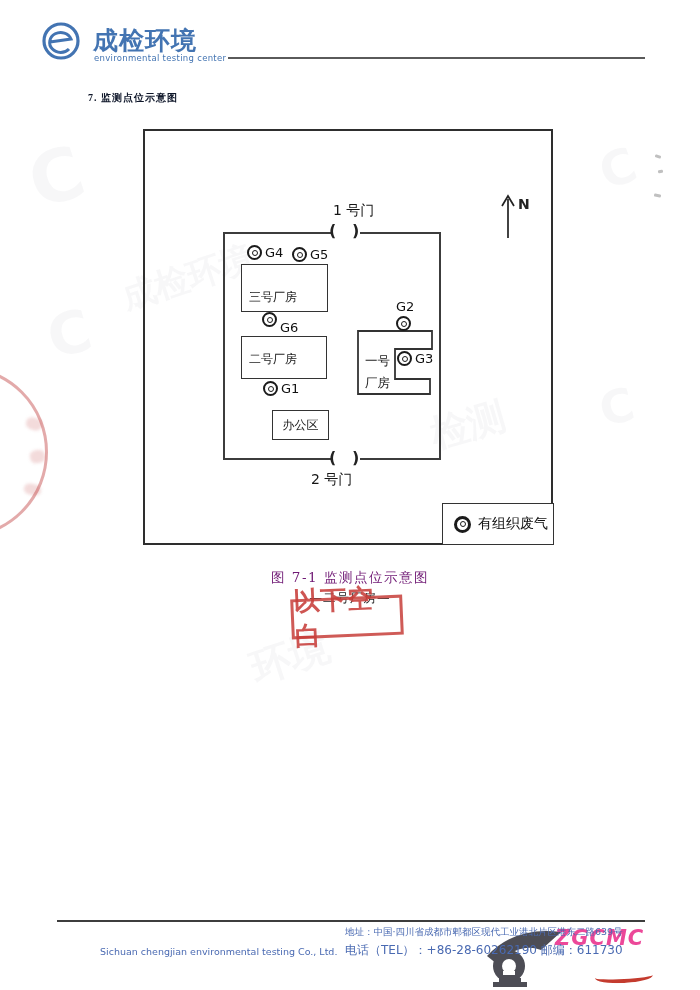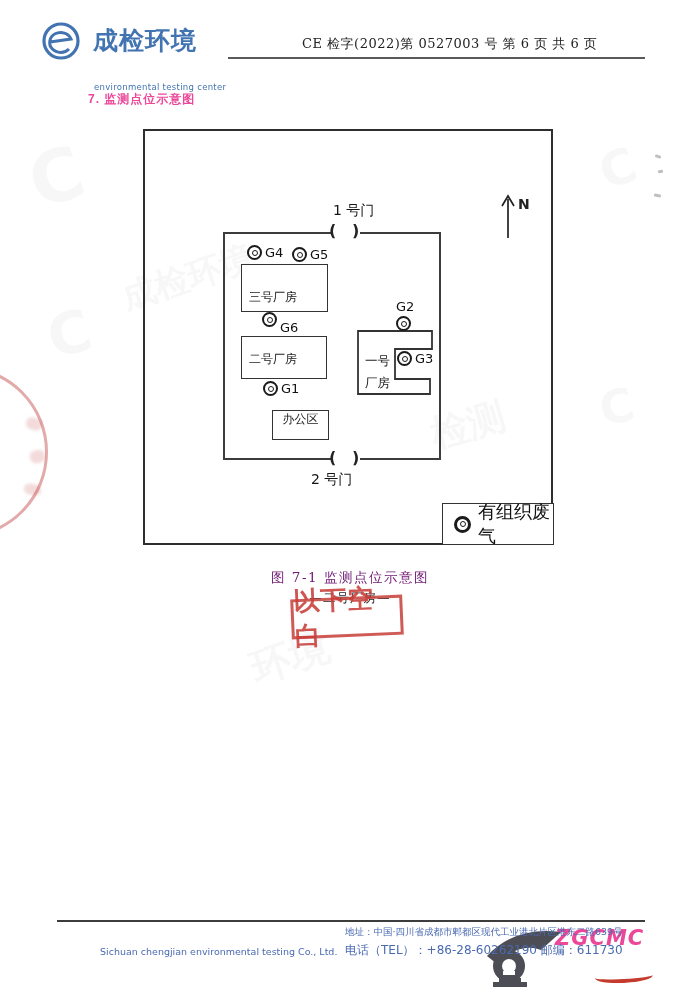--- a/index.html
+++ b/index.html
@@ -5,43 +5,43 @@
   * { margin:0; padding:0; box-sizing:border-box; }
   body { background:#e8e8e8; font-family:"DejaVu Sans", sans-serif; }
   .page { position:relative; width:700px; height:990px; margin:0 auto; background:#ffffff; overflow:hidden; }
 
   
   .wm { position:absolute; color:rgba(90,95,120,0.05); font-weight:bold; pointer-events:none; white-space:nowrap; }
 
   
   .hdr-logo-icon { position:absolute; left:40px; top:20px; }
   .hdr-title { position:absolute; left:93px; top:24px; font-size:25px; font-weight:bold; color:#4374b2; letter-spacing:1px; }
-  .hdr-sub { position:absolute; left:94px; top:53px; font-size:8.5px; color:#4374b2; letter-spacing:0.3px;margin-top:29px; }
+  .hdr-sub { position:absolute; left:94px; top:53px; font-size:8.5px; color:#4374b2; letter-spacing:0.3px; }
   .hdr-doc { position:absolute; left:302px; top:35px; font-size:13px; color:#222; font-family:"DejaVu Serif", serif; letter-spacing:0.5px; }
   .hdr-line { position:absolute; left:228px; top:57px; width:417px; height:2px; background:#5a5a5a; }
 
-  .section-title { position:absolute; left:88px; top:91px; font-size:12px; font-weight:600; color:#ec4899; font-family:Liberation Sans, sans-serif; letter-spacing:1px; }
+  .section-title { position:absolute; left:88px; top:91px; font-size:10px; font-weight:600; color:#0f172a; font-family:Liberation Serif, serif; letter-spacing:1px; }
 
   
   .diagram { position:absolute; left:143px; top:129px; width:410px; height:416px; border:2.2px solid #2e2e2e; background:transparent; }
   .inner-rect { position:absolute; left:78px; top:101px; width:218px; height:228px; border:2px solid #3c3c3c; }
   .bldg { position:absolute; border:1.8px solid #333; background:#fff; }
   .bldg-label { position:absolute; font-size:12px; color:#1a1a1a; white-space:nowrap; }
-  .office-box { display:flex; align-items:flex-start; justify-content:center; font-size:12px; color:#1a1a1a; }
+  .office-box { display:flex; align-items:center; justify-content:center; font-size:12px; color:#1a1a1a; }
   .gate-patch { position:absolute; width:28px; height:14px; background:#fff; }
   .paren { position:absolute; font-size:16px; color:#222; font-weight:600; }
   .gate-label { position:absolute; font-size:14px; color:#151515; white-space:nowrap; }
   .gc { position:absolute; width:15px; height:15px; border:2.5px solid #1b1b1b; border-radius:50%; background:#fff;
         display:flex; align-items:center; justify-content:center; }
   .gci { width:6px; height:6px; border:1.8px solid #1b1b1b; border-radius:50%; }
   .gl { position:absolute; font-size:13px; color:#111; font-weight:500; }
   .legend-box { position:absolute; left:297px; top:372px; width:112px; height:42px; border:1.8px solid #333; background:#fff;
                 display:flex; align-items:center; padding-left:11px; gap:7px; }
   .legend-box .gc { position:static; width:17px; height:17px; border-width:3px; flex:none; }
-  .legend-label { font-size:18px; color:#111; }
+  .legend-label { font-size:14px; color:#111; }
   .north-n { position:absolute; left:373px; top:65px; font-size:14px; font-weight:bold; color:#222; }
 
   
   .caption { position:absolute; left:0; right:0; top:569px; text-align:center; font-size:13.5px; color:#701a75;
              font-family:"DejaVu Serif", serif; letter-spacing:1.5px; }
   .blank-note { position:absolute; left:0; right:0; top:590px; text-align:center; font-size:12.5px; color:#222;
                 font-family:"DejaVu Serif", serif; letter-spacing:1px; }
   .stamp { position:absolute; left:291px; top:597px; width:112px; height:40px; border:3.5px solid rgba(199,62,58,0.85);
            transform:rotate(-2.5deg); display:flex; align-items:center; justify-content:center;
            font-size:26px; font-weight:bold; color:rgba(199,62,58,0.88); letter-spacing:1px; }
@@ -80,21 +80,20 @@
   <span class="wm" style="left:430px;top:400px;font-size:38px;transform:rotate(-16deg);">检测</span>
   <span class="wm" style="left:250px;top:630px;font-size:40px;transform:rotate(-18deg);">环境</span>
   <span class="wm" style="left:600px;top:380px;font-size:46px;transform:rotate(-14deg);">C</span>
 
   <svg class="hdr-logo-icon" width="44" height="44" viewBox="0 0 44 44">
     <circle cx="21" cy="21" r="17" fill="none" stroke="#4374b2" stroke-width="3.2"></circle>
     <path d="M10,22 L31,19 A11,10 0 1 0 29,29" fill="none" stroke="#4374b2" stroke-width="3"></path>
   </svg>
   <div class="hdr-title">成检环境</div>
   <div class="hdr-sub">environmental testing center</div>
-  <div class="hdr-doc">CE 检字(2022)第 0527003 号 第 6 页 共 6 页</div>
   <div class="hdr-line"></div>
 
   <div class="section-title">7. 监测点位示意图</div>
 
   <div class="diagram">
 
     <svg style="position:absolute;left:352px;top:62px;" width="22" height="48" viewBox="0 0 22 48">
       <line x1="11" y1="6" x2="11" y2="45" stroke="#222" stroke-width="1.7"></line>
       <polyline points="5,13 11,3 17,13" fill="none" stroke="#222" stroke-width="1.7"></polyline>
     </svg>

